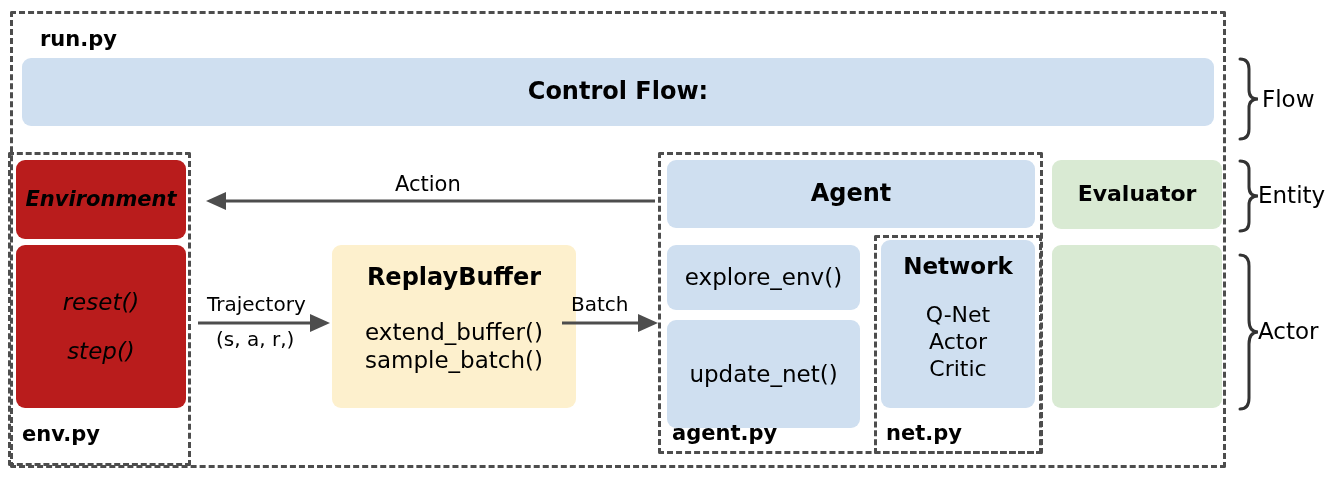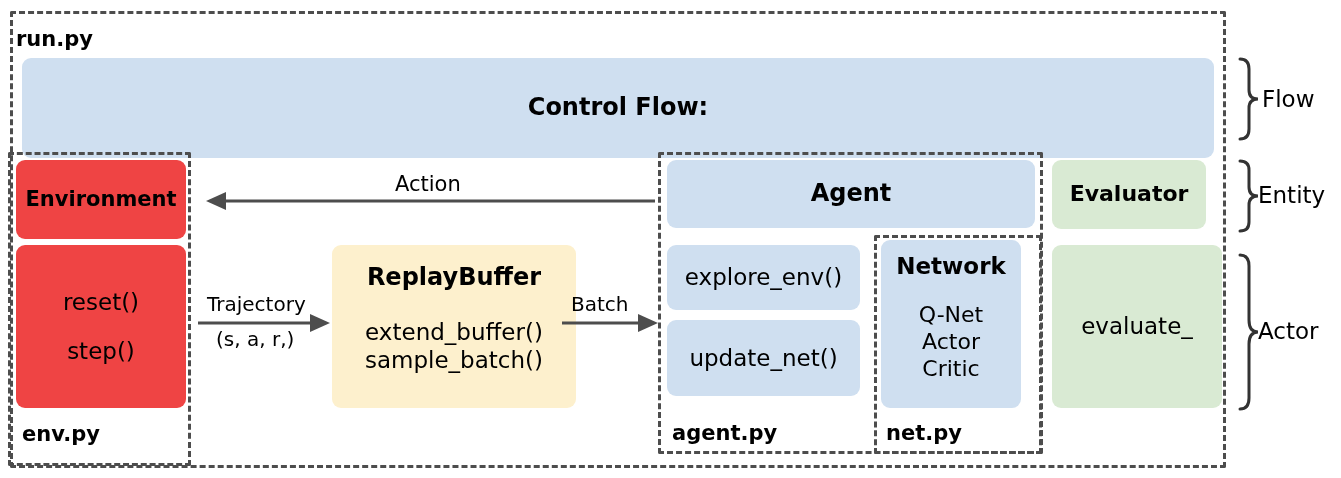--- a/index.html
+++ b/index.html
@@ -7,21 +7,21 @@
   #stage{position:relative;width:1341px;height:478px;overflow:hidden;background:#fff;}
 
   .abs{position:absolute;box-sizing:border-box;}
 
   
   .dash{border:3px dashed #4d4d4d;background:transparent;border-radius:2px;}
 
   
   .blk{border-radius:9px;display:flex;flex-direction:column;align-items:center;justify-content:center;text-align:center;line-height:1.22;}
   .blue{background:#cfdff0;}
-  .green-d{background:#ef4444;}
+  .green-d{background:#b91c1c;font-style:italic;}
   .green-l{background:#d9ead3;}
   .yellow{background:#fdf0cd;}
 
   .bold{font-weight:bold;}
   .t20{font-size:20px;}
   .t21{font-size:21px;}
   .t22{font-size:22px;}
   .t23{font-size:23px;}
   .t24{font-size:24px;}
 
@@ -31,23 +31,23 @@
   .brace-svg{position:absolute;overflow:visible;}
   .line1{display:block;}
 </style>
 </head>
 <body>
 
 <div id="stage">
 
   <div class="abs dash" style="left:10px;top:11px;width:1216px;height:457px;"></div>
 
-  <div class="abs filelabel" style="left:16px;top:27px;">run.py</div>
+  <div class="abs filelabel" style="left:40px;top:27px;">run.py</div>
 
-  <div class="abs blk blue" style="left:22px;top:58px;width:1192px;height:100px;">
+  <div class="abs blk blue" style="left:22px;top:58px;width:1192px;height:68px;">
     <span class="line1 bold t24">Control Flow:</span>
   </div>
 
   <div class="abs dash" style="left:8px;top:152px;width:183px;height:314px;"></div>
 
   <div class="abs blk green-d" style="left:16px;top:160px;width:170px;height:79px;">
     <span class="bold t21">Environment</span>
   </div>
 
   <div class="abs blk green-d" style="left:16px;top:245px;width:170px;height:163px;gap:20px;">
@@ -66,43 +66,42 @@
   <div class="abs dash" style="left:658px;top:152px;width:385px;height:302px;"></div>
 
   <div class="abs blk blue" style="left:667px;top:160px;width:368px;height:68px;">
     <span class="bold t24">Agent</span>
   </div>
 
   <div class="abs blk blue" style="left:667px;top:245px;width:193px;height:65px;">
     <span class="t23">explore_env()</span>
   </div>
 
-  <div class="abs blk blue" style="left:667px;top:320px;width:193px;height:76px;">
+  <div class="abs blk blue" style="left:667px;top:320px;width:193px;height:108px;">
     <span class="t23">update_net()</span>
   </div>
 
   <div class="abs filelabel" style="left:672px;top:421px;">agent.py</div>
 
   <div class="abs dash" style="left:874px;top:235px;width:168px;height:219px;"></div>
 
-  <div class="abs blk blue" style="left:881px;top:240px;width:140px;height:168px;justify-content:flex-start;padding-top:12px;">
+  <div class="abs blk blue" style="left:881px;top:240px;width:154px;height:168px;justify-content:flex-start;padding-top:12px;">
     <span class="line1 bold t23">Network</span>
     <span class="line1 t22" style="margin-top:22px;">Q-Net</span>
     <span class="line1 t22">Actor</span>
     <span class="line1 t22">Critic</span>
   </div>
 
   <div class="abs filelabel" style="left:886px;top:421px;">net.py</div>
 
-  <div class="abs blk green-l" style="left:1052px;top:160px;width:154px;height:69px;">
+  <div class="abs blk green-l" style="left:1052px;top:160px;width:170px;height:69px;">
     <span class="bold t22">Evaluator</span>
   </div>
 
   <div class="abs blk green-l" style="left:1052px;top:245px;width:170px;height:163px;">
-    <span class="line1 t23">evaluate_</span>
   </div>
 
   <svg class="arrow-svg" style="left:200px;top:188px;" width="460" height="26" viewBox="0 0 460 26">
     <line x1="455" y1="13" x2="22" y2="13" stroke="#4d4d4d" stroke-width="3"></line>
     <polygon points="6,13 26,4 26,22" fill="#4d4d4d"></polygon>
   </svg>
   <div class="abs t21" style="left:395px;top:172px;">Action</div>
 
   <svg class="arrow-svg" style="left:196px;top:310px;" width="140" height="26" viewBox="0 0 140 26">
     <line x1="2" y1="13" x2="118" y2="13" stroke="#4d4d4d" stroke-width="3"></line>

